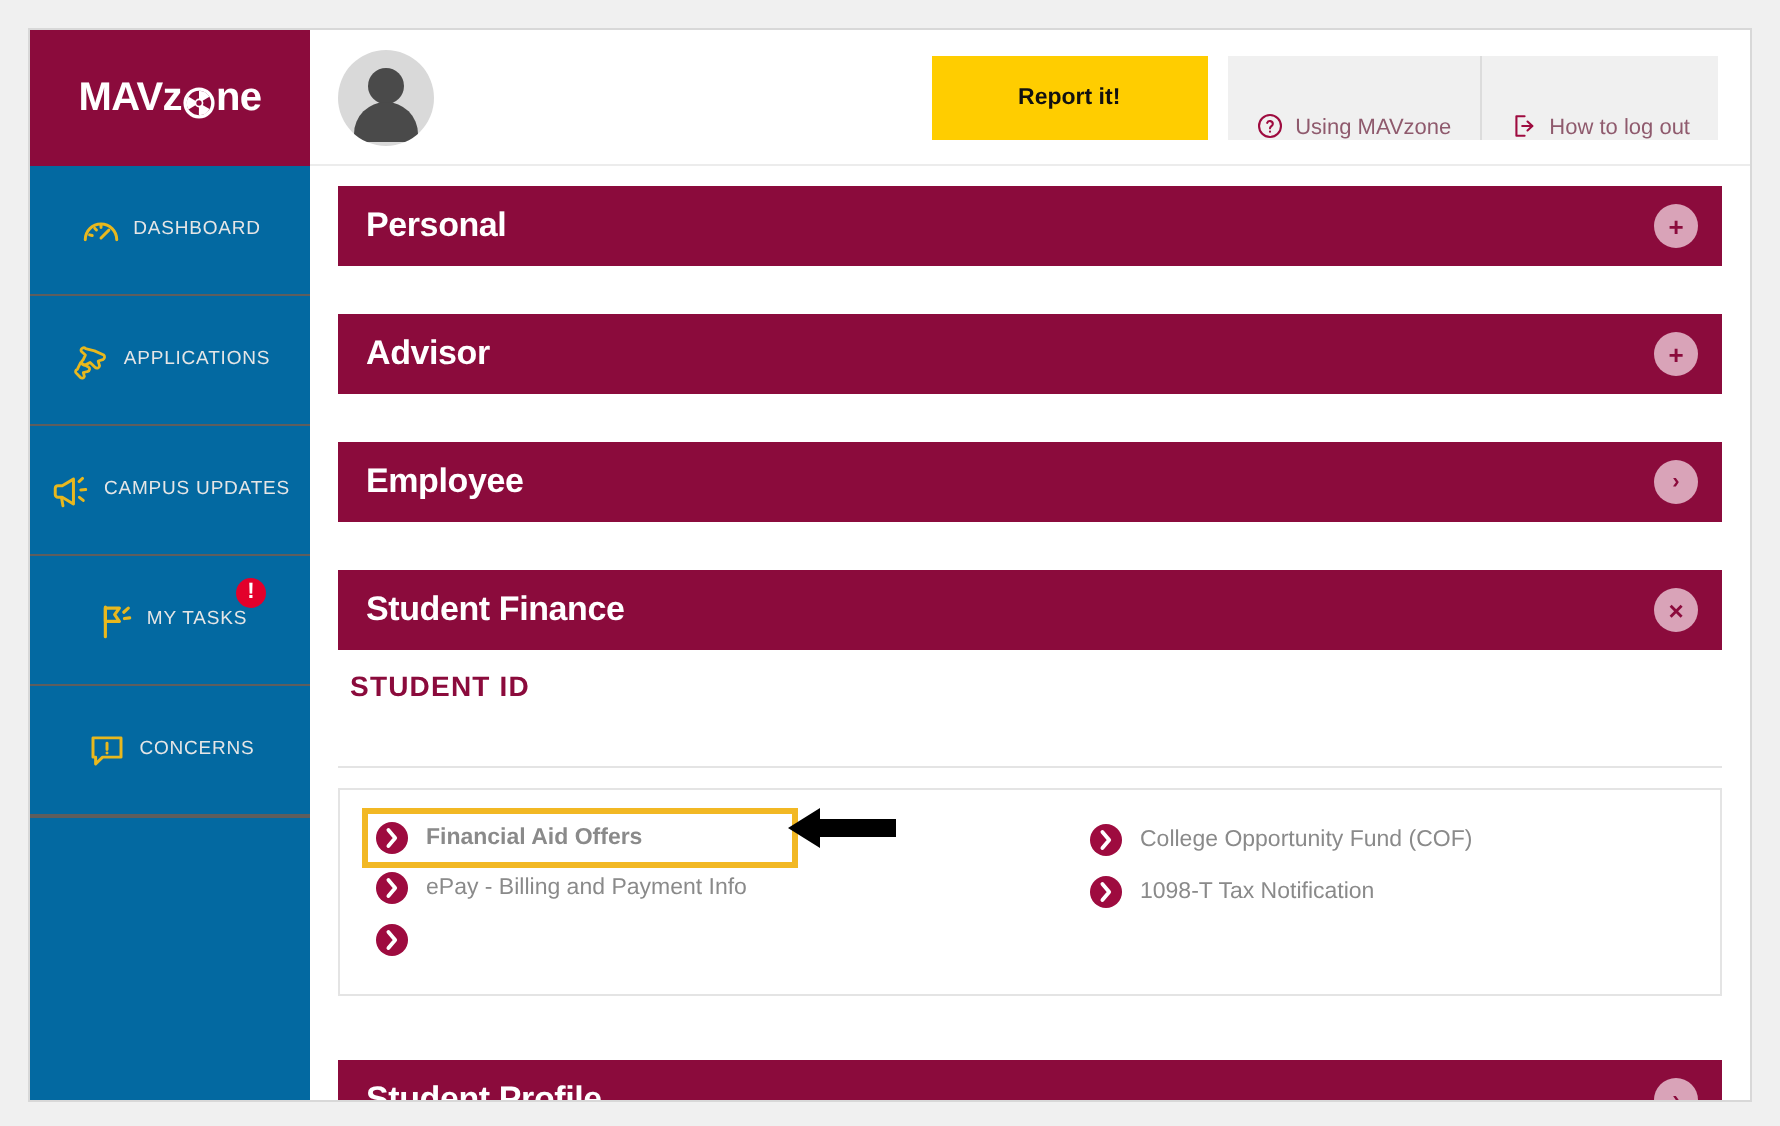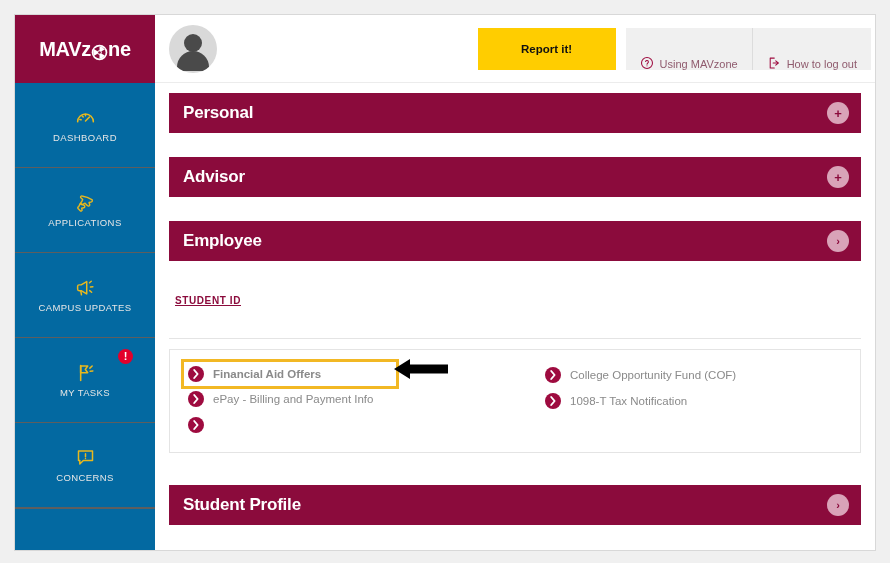--- a/index.html
+++ b/index.html
@@ -52,24 +52,24 @@
   .brand-logo .aperture {
     display: inline-block;
     width: 17px;
     height: 17px;
     margin: 0 0px;
     position: relative;
     top: 2px;
   }
 
   .nav-item {
-    height: 85px;
+    height: 65px;
     border-bottom: 1px solid #5e5e5e;
     display: flex;
-    flex-direction: column;
+    flex-direction: row;
     align-items: center;
     justify-content: center;
     gap: 5px;
     position: relative;
     cursor: pointer;
   }
   .nav-item.active {
     background: #3a3a3a;
     border-bottom-color: #3a3a3a;
   }
@@ -125,21 +125,21 @@
     display: flex;
     flex-direction: column;
     min-width: 0;
   }
 
   .topbar {
     height: 68px;
     flex: 0 0 68px;
     display: flex;
     align-items: center;
-    padding: 0 4px 0 14px;
+    padding: 0 16px 0 14px;
     border-bottom: 1px solid #ececec;
     background: #fff;
   }
   .avatar {
     width: 48px;
     height: 48px;
     border-radius: 50%;
     background: #d9d9d9;
     position: relative;
     overflow: hidden;
@@ -232,25 +232,24 @@
     font-weight: bold;
     line-height: 1;
     flex: 0 0 22px;
   }
   .acc-toggle.chev { font-size: 11px; }
 
   .acc-body { padding: 10px 0 8px 0; }
 
   .section-label {
     color: #8b0b3c;
-    font-size: 10px;
+    font-size: 14px;
     font-weight: bold;
     letter-spacing: 0.6px;
     padding: 0 4px 0 6px;
-    text-decoration: underline;
   }
   .divider {
     height: 1px;
     background: #e4e4e4;
     margin: 32px 0 0 0;
   }
 
   .links-box {
     border: 1px solid #e4e4e4;
     margin-top: 10px;
@@ -442,20 +441,24 @@
       </div>
 
       <div class="acc">
         <div class="acc-head">
           <span class="acc-title">Employee</span>
           <span class="acc-toggle chev">›</span>
         </div>
       </div>
 
       <div class="acc">
+        <div class="acc-head">
+          <span class="acc-title">Student Finance</span>
+          <span class="acc-toggle">×</span>
+        </div>
 
         <div class="acc-body">
           <div class="section-label">STUDENT ID</div>
           <div class="divider"></div>
 
           <div class="links-box">
 
             <div class="links-col">
 
               <div class="link-row highlighted">

